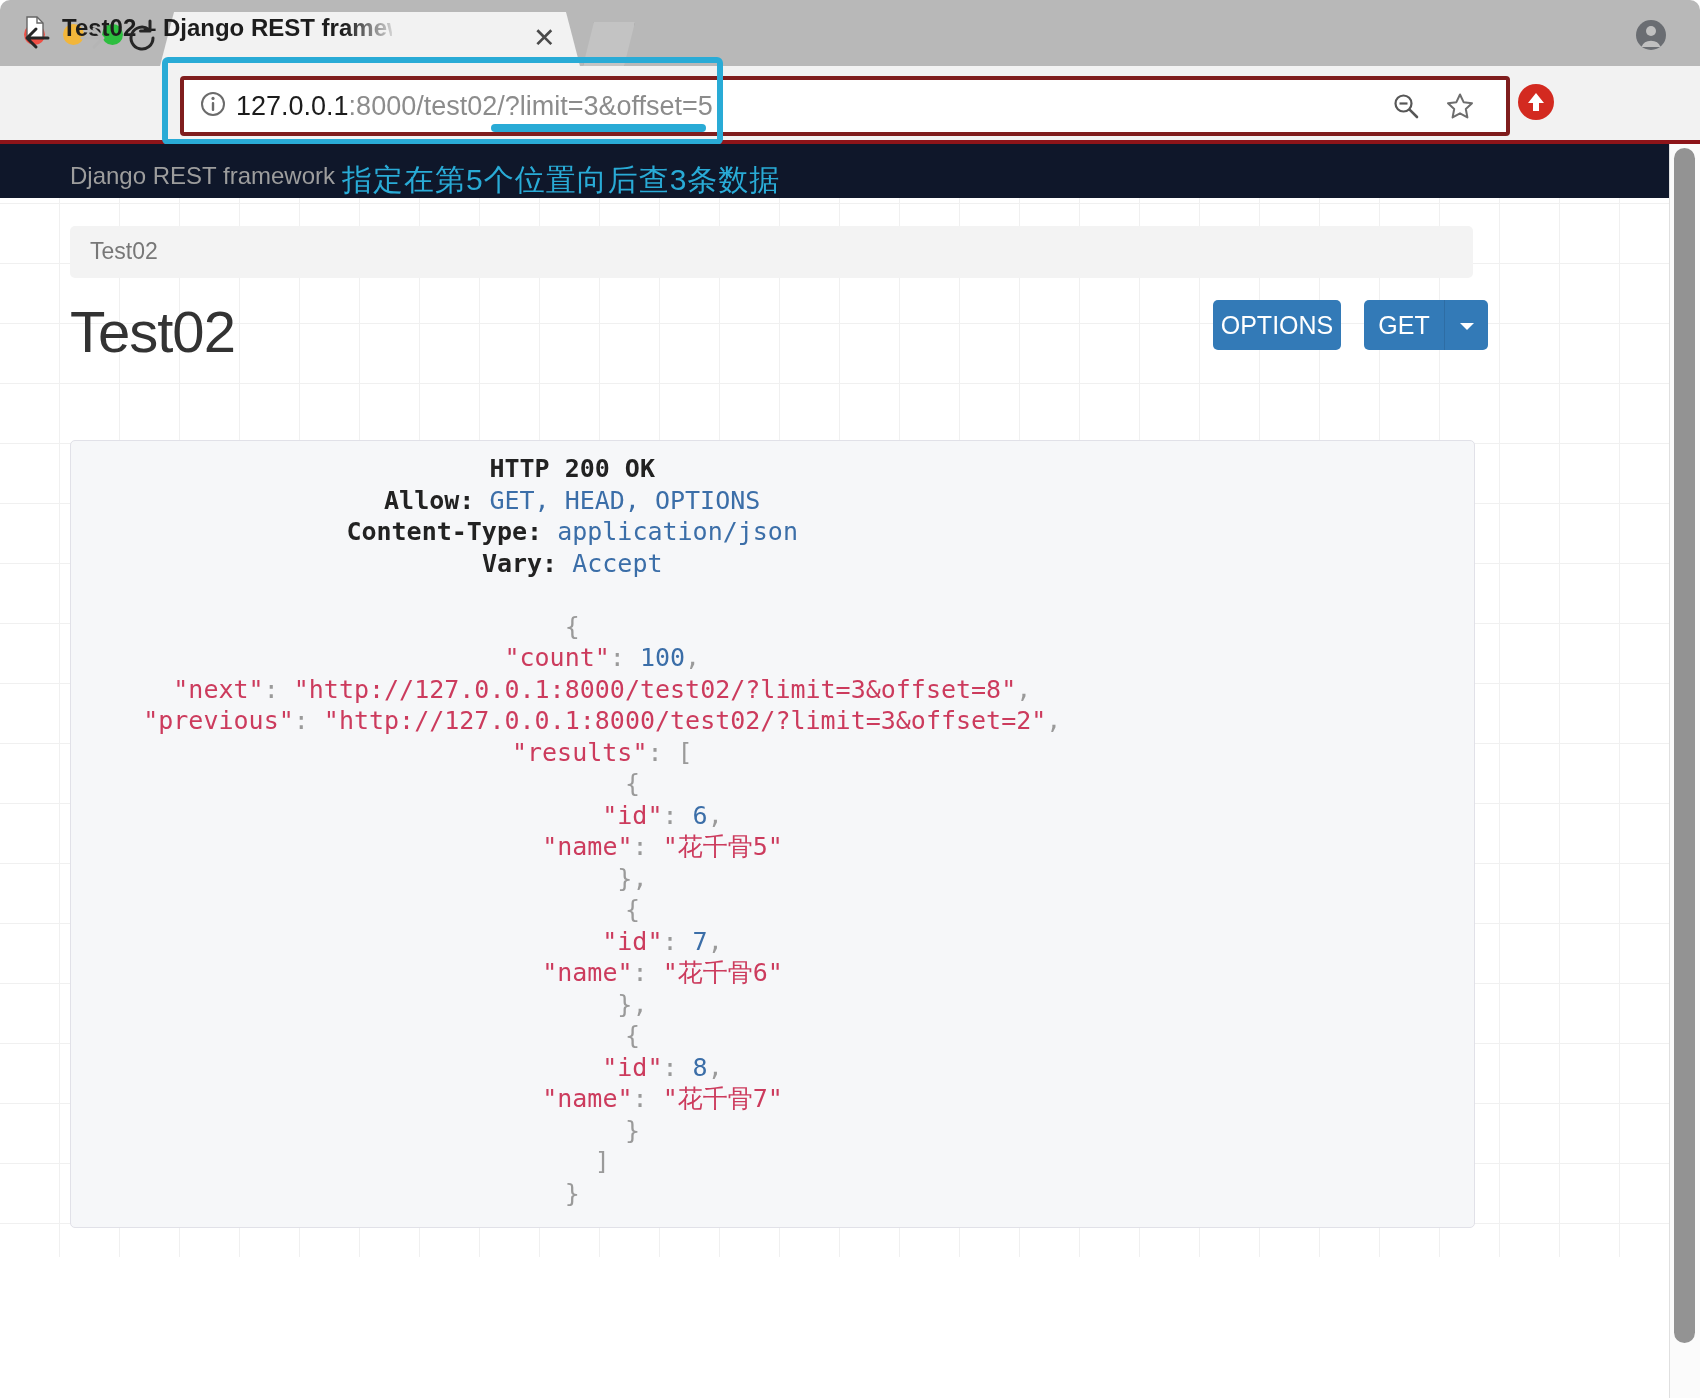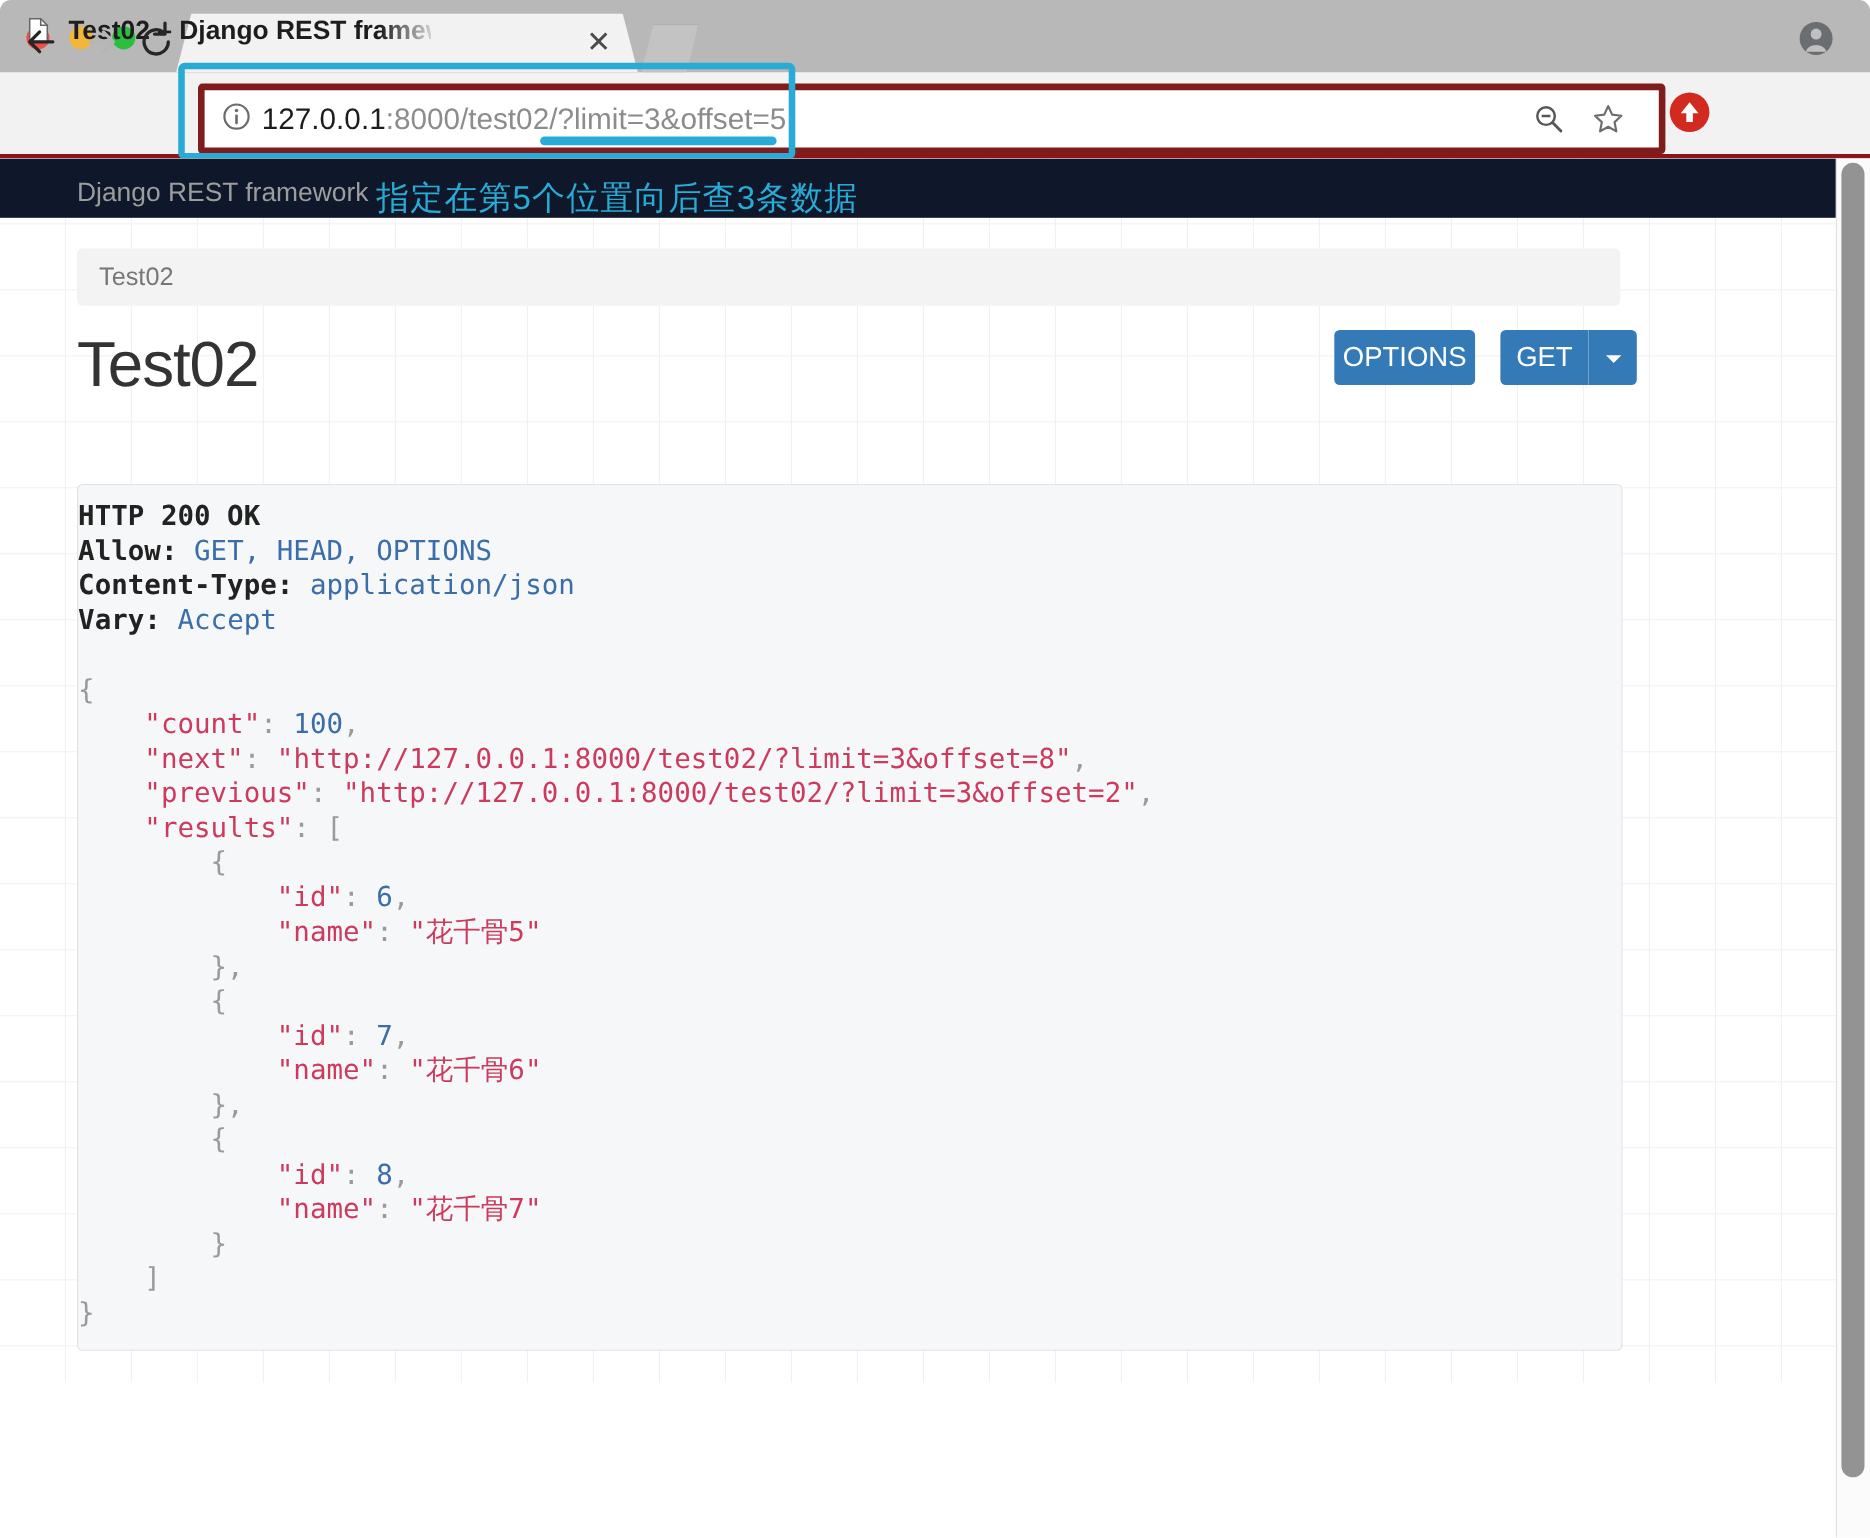--- a/index.html
+++ b/index.html
@@ -86,21 +86,21 @@
     width: 40px; height: 40px; cursor: pointer;
   }
   .nav-back { left: 18px; }
   .nav-fwd  { left: 72px; }
   .nav-reload { left: 122px; }
 
   .omnibox {
     position: absolute; left: 180px; top: 76px;
     width: 1322px; height: 52px;
     background: #ffffff;
-    border: 6px solid #7f1d1d;
+    border: 4px solid #7f1d1d;
     border-radius: 4px;
   }
   .omni-info {
     position: absolute; left: 16px; top: 11px;
     width: 26px; height: 26px;
   }
   .omni-url {
     position: absolute; left: 52px; top: 10px;
     font-size: 27px; line-height: 32px;
     white-space: nowrap;
@@ -245,27 +245,28 @@
   }
 
   .response-panel {
     position: absolute; left: 70px; top: 296px;
     width: 1403px; height: 786px;
     background: #f6f7f9;
     border: 1px solid #e1e1e8;
     border-radius: 5px;
   }
   .response-pre {
-    position: absolute; left: 0; top: 12px;
+    position: absolute; left: 12px; top: 12px;
     font-family: "DejaVu Sans Mono", monospace;
     font-size: 25px;
     line-height: 31.5px;
     white-space: pre;
     margin: 0;
     color: #333333;
+    text-align: center;
   }
   .k-bold   { font-weight: bold; color: #222222; }
   .k-blue   { color: #3b6ea8; }
   .k-gray   { color: #999999; }
   .k-punc   { color: #9a9a9a; }
   .k-red    { color: #cf3e5e; }
   .k-num    { color: #3b6ea8; }
   .k-path   { color: #888888; }
   .k-key    { color: #cc3b5d; }
 

